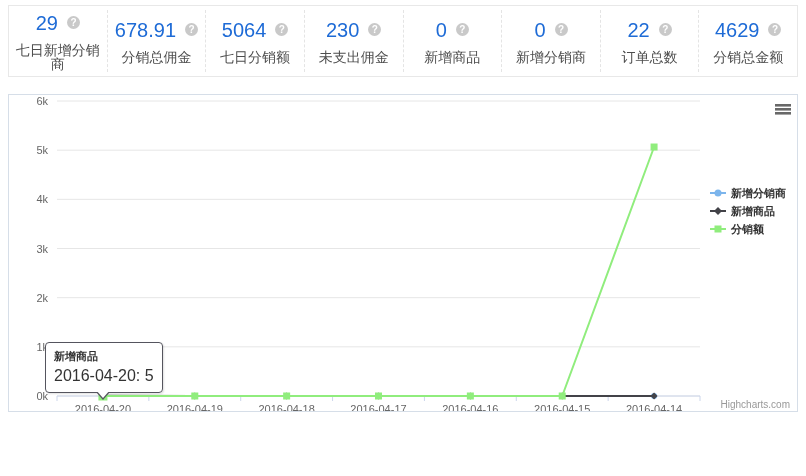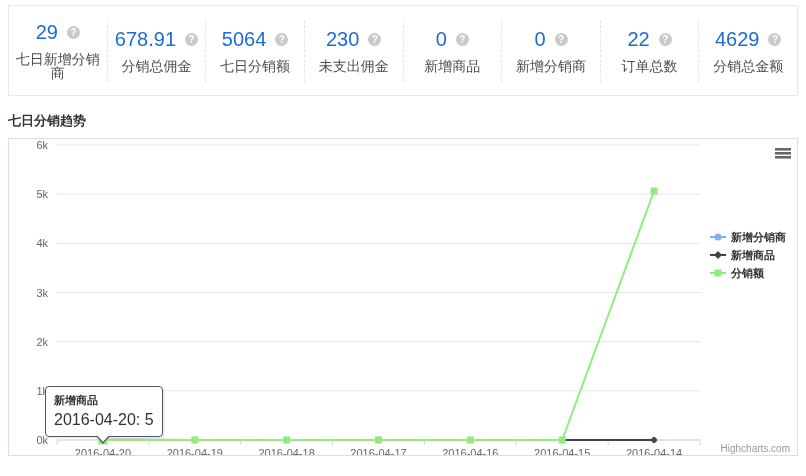--- a/index.html
+++ b/index.html
@@ -12,21 +12,21 @@
   .wrap { padding:5px 8px 0 8px; }
 
   .section-title {
     font-size:13px; font-weight:bold; color:#333;
     margin:0 0 10px 0; line-height:15px;
   }
 
   
   .stats-panel {
     border:1px solid #e8e8e8; background:#fff;
-    height:91px; display:flex; align-items:center;
+    height:72px; display:flex; align-items:center;
     margin-bottom:17px;
   }
   .stat-card {
     flex:1 1 0; height:62px;
     display:flex; flex-direction:column; justify-content:center;
     text-align:center;
   }
   .stat-card + .stat-card { border-left:1px dashed #e4e4e4; }
   .stat-value-row { display:flex; align-items:center; justify-content:center; gap:9px; }
   .stat-value { font-size:20px; line-height:22px; color:#1e6bd6; }
@@ -130,21 +130,20 @@
     </div>
     <div class="stat-card">
       <div class="stat-value-row">
         <span class="stat-value" style="color: rgb(30, 107, 214);">4629</span>
         <span class="help-icon">?</span>
       </div>
       <div class="stat-label">分销总金额</div>
     </div>
   </div>
 
-  <h2 class="section-title">七日分销趋势</h2>
 
   <div class="chart-panel">
     <div id="chart-canvas"><svg width="788" height="316">
           <line x1="48" x2="691" y1="301" y2="301" stroke="#e6e6e6" stroke-width="1"></line>
           <text x="39" y="305" text-anchor="end" fill="#666666" font-size="11">0k</text>
           <line x1="48" x2="691" y1="251.83333333333334" y2="251.83333333333334" stroke="#e6e6e6" stroke-width="1"></line>
           <text x="39" y="255.83333333333334" text-anchor="end" fill="#666666" font-size="11">1k</text>
           <line x1="48" x2="691" y1="202.66666666666669" y2="202.66666666666669" stroke="#e6e6e6" stroke-width="1"></line>
           <text x="39" y="206.66666666666669" text-anchor="end" fill="#666666" font-size="11">2k</text>
           <line x1="48" x2="691" y1="153.5" y2="153.5" stroke="#e6e6e6" stroke-width="1"></line>

